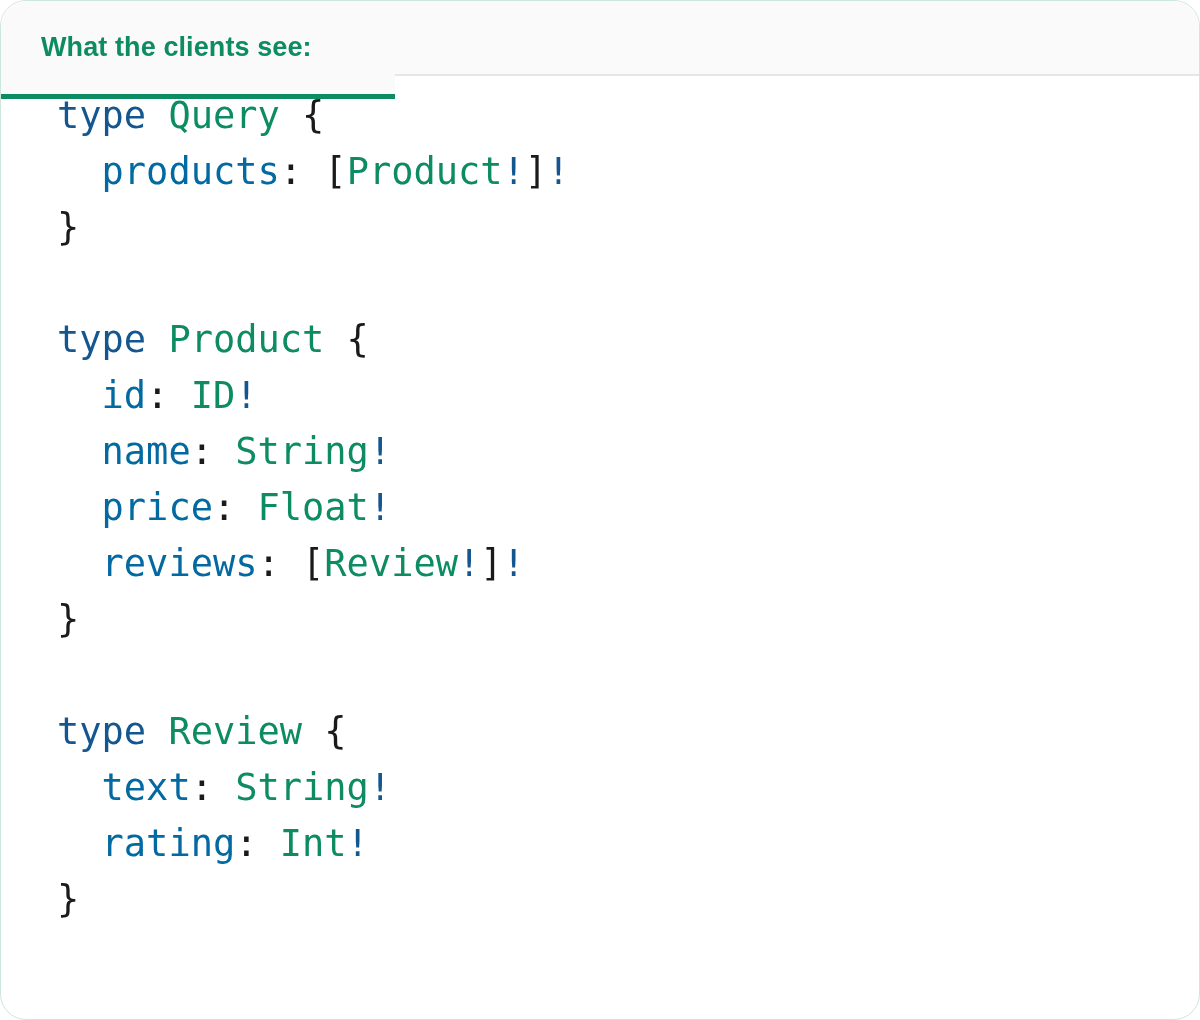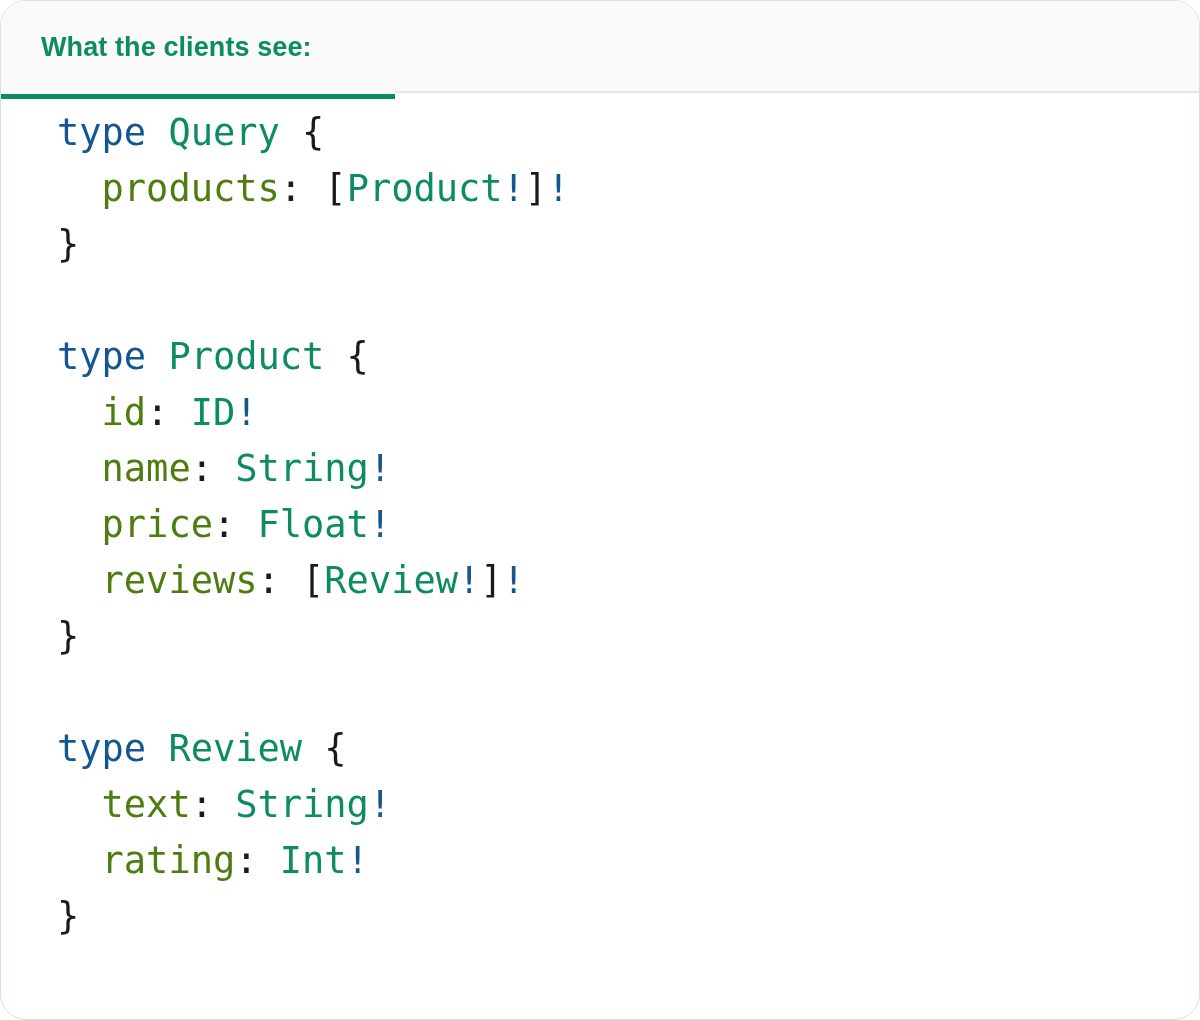--- a/index.html
+++ b/index.html
@@ -21,21 +21,21 @@
     height: 1020px;
     background: #ffffff;
     border: 1px solid #cfe7da;
     border-radius: 26px;
     overflow: hidden;
   }
 
   
   .tabstrip {
     position: relative;
-    height: 92px;
+    height: 75px;
     background: #fafafa;
     border-bottom: 2px solid #e6e6e6;
     box-sizing: border-box;
   }
   .tab {
     position: absolute;
     left: 0;
     top: 0;
     width: 394px;
     height: 98px;
@@ -73,21 +73,21 @@
   .code-line {
     height: 56px;
     white-space: pre;
   }
   .code-line.blank {
     height: 56px;
   }
 
   .tok-kw   { color: #14568f; }
   .tok-type { color: #0d8c63; }
-  .tok-name { color: #4d7c0f; }
+  .tok-name { color: #0369a1; }
   .tok-punc { color: #1a1a1a; }
   .tok-bang { color: #14568f; }
 </style>
 </head>
 <body>
 
 <div class="card">
 
   <div class="tabstrip">
     <div class="tab">

